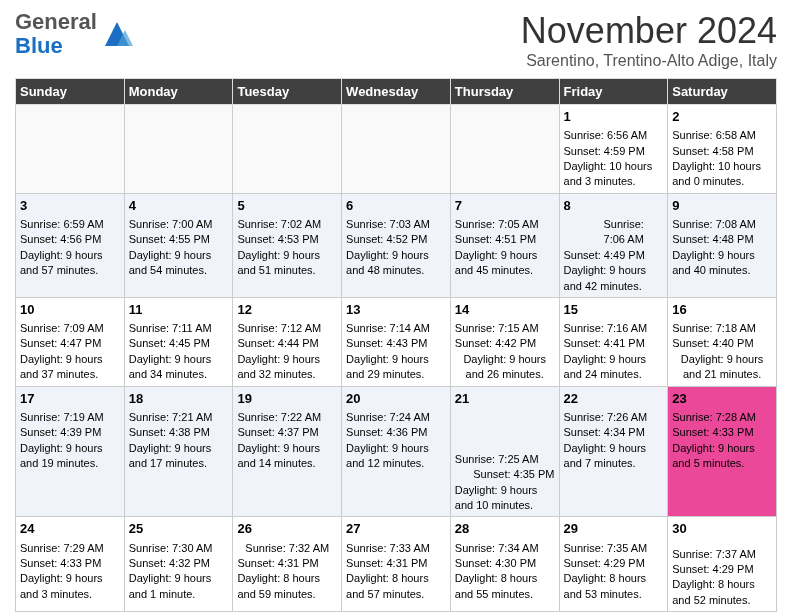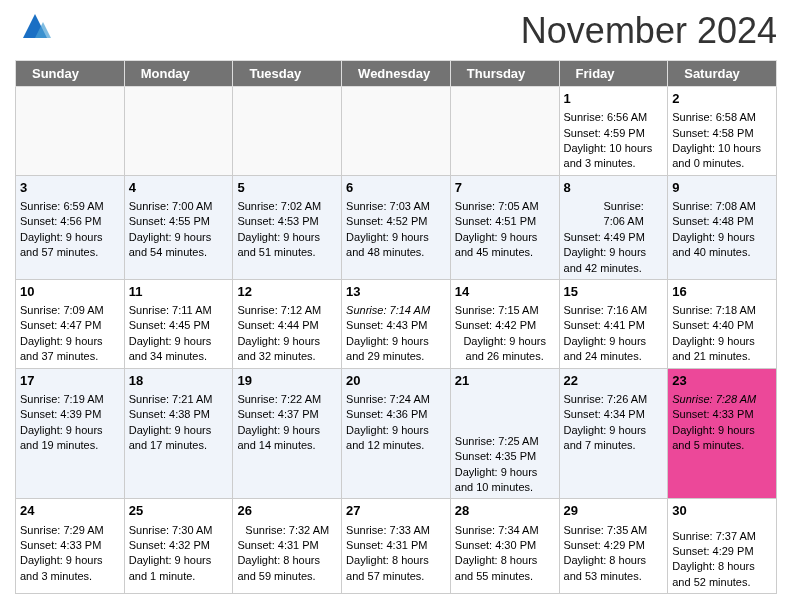--- a/index.html
+++ b/index.html
@@ -8,40 +8,47 @@
     .header { display: flex; justify-content: space-between; align-items: flex-start; margin-bottom: 8px; }
     .logo { display: flex; align-items: center; }
     .logo-text { font-size: 22px; font-weight: bold; line-height: 1.1; }
     .logo-text .general { color: #555; }
     .logo-text .blue { color: #1a6fc4; }
     .logo-icon { width: 32px; height: 32px; margin-left: 4px; }
     .title-area { text-align: right; }
     .month-title { font-size: 36px; color: #333; font-weight: normal; }
     .location { font-size: 16px; color: #555; }
     table { width: 100%; border-collapse: collapse; }
-    th { background-color: #737373; color: white; padding: 5px 16px; text-align: left; font-size: 13px; border: 1px solid #ddd; }
+    th { background-color: #404040; color: white; padding: 5px 4px; text-align: left; font-size: 13px; border: 1px solid #ddd; }
     td { border: 1px solid #ccc; vertical-align: top; padding: 3px 4px; font-size: 11px; line-height: 1.4; width: 14.28%; min-height: 80px; }
     td .day-num { font-size: 13px; font-weight: bold; display: block; margin-bottom: 2px; }
     td.empty { background: #f9f9f9; }
     tr:nth-child(even) td:not(.header-row) { background: #f5f5f5; }
     tr:nth-child(odd) td:not(.header-row) { background: #fff; }
   </style>
 </head>
 <body>
 
 <div class="page">
   <div class="header">
     <div class="logo">
+      <div>
+        <div class="logo-text">
+          <span class="general">General</span><br>
+          <span class="blue">Blue</span>
+        </div>
+      </div>
       <svg class="logo-icon" viewBox="0 0 32 32">
         <polygon points="4,28 16,4 28,28" fill="#1a6fc4"></polygon>
         <polygon points="16,28 24,12 32,28" fill="#4a9fd4" opacity="0.7"></polygon>
       </svg>
     </div>
     <div class="title-area">
       <div class="month-title">November 2024</div>
+      <div class="location">Sarentino, Trentino-Alto Adige, Italy</div>
     </div>
   </div>
 
   <table>
     <thead>
       <tr>
       <th>Sunday</th>
           <th>Monday</th>
           <th>Tuesday</th>
           <th>Wednesday</th>
@@ -128,41 +135,41 @@
             <span style="display: block;">Daylight: 9 hours and 34 minutes.</span>
           </td>
           <td>
             <span class="day-num">12</span>
             <span style="display: block;">Sunrise: 7:12 AM</span>
             <span style="display: block;">Sunset: 4:44 PM</span>
             <span style="display: block;">Daylight: 9 hours and 32 minutes.</span>
           </td>
           <td>
             <span class="day-num">13</span>
-            <span style="display: block; font-style: italic;">Sunrise: 7:14 AM</span>
+            <span style="display: block;">Sunrise: 7:14 AM</span>
             <span style="display: block;">Sunset: 4:43 PM</span>
             <span style="display: block;">Daylight: 9 hours and 29 minutes.</span>
           </td>
           <td>
             <span class="day-num">14</span>
             <span style="display: block;">Sunrise: 7:15 AM</span>
             <span style="display: block;">Sunset: 4:42 PM</span>
             <span style="display: block; text-align: center;">Daylight: 9 hours and 26 minutes.</span>
           </td>
           <td>
             <span class="day-num">15</span>
             <span style="display: block;">Sunrise: 7:16 AM</span>
             <span style="display: block;">Sunset: 4:41 PM</span>
             <span style="display: block;">Daylight: 9 hours and 24 minutes.</span>
           </td>
           <td>
             <span class="day-num">16</span>
             <span style="display: block;">Sunrise: 7:18 AM</span>
             <span style="display: block;">Sunset: 4:40 PM</span>
-            <span style="display: block;">Daylight: 9 hours and 21 minutes.</span>
+            <span style="display: block; text-align: center;">Daylight: 9 hours and 21 minutes.</span>
           </td>
         </tr>
         <tr style="background: rgb(240, 244, 250);">
           <td style="background: rgb(240, 244, 250);">
             <span class="day-num">17</span>
             <span style="display: block;">Sunrise: 7:19 AM</span>
             <span style="display: block;">Sunset: 4:39 PM</span>
             <span style="display: block;">Daylight: 9 hours and 19 minutes.</span>
           </td>
           <td style="background: rgb(240, 244, 250);">
@@ -179,32 +186,32 @@
           </td>
           <td style="background: rgb(240, 244, 250);">
             <span class="day-num">20</span>
             <span style="display: block;">Sunrise: 7:24 AM</span>
             <span style="display: block;">Sunset: 4:36 PM</span>
             <span style="display: block;">Daylight: 9 hours and 12 minutes.</span>
           </td>
           <td style="background: rgb(240, 244, 250);">
             <span class="day-num">21</span>
             <span style="display: block; margin-top: 44px;">Sunrise: 7:25 AM</span>
-            <span style="display: block;">Sunset: 4:35 PM</span>
+            <span style="display: block; text-align: right;">Sunset: 4:35 PM</span>
             <span style="display: block;">Daylight: 9 hours and 10 minutes.</span>
           </td>
           <td style="background: rgb(240, 244, 250);">
             <span class="day-num">22</span>
             <span style="display: block;">Sunrise: 7:26 AM</span>
             <span style="display: block;">Sunset: 4:34 PM</span>
             <span style="display: block;">Daylight: 9 hours and 7 minutes.</span>
           </td>
           <td style="background: #ec4899;">
             <span class="day-num">23</span>
-            <span style="display: block; font-style: italic;">Sunrise: 7:28 AM</span>
+            <span style="display: block;">Sunrise: 7:28 AM</span>
             <span style="display: block;">Sunset: 4:33 PM</span>
             <span style="display: block;">Daylight: 9 hours and 5 minutes.</span>
           </td>
         </tr>
         <tr style="background: rgb(255, 255, 255);">
           <td>
             <span class="day-num">24</span>
             <span style="display: block;">Sunrise: 7:29 AM</span>
             <span style="display: block;">Sunset: 4:33 PM</span>
             <span style="display: block;">Daylight: 9 hours and 3 minutes.</span>

